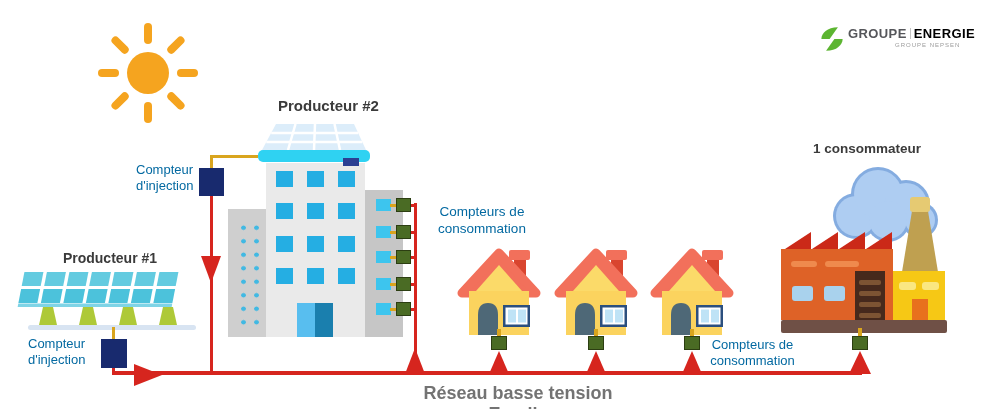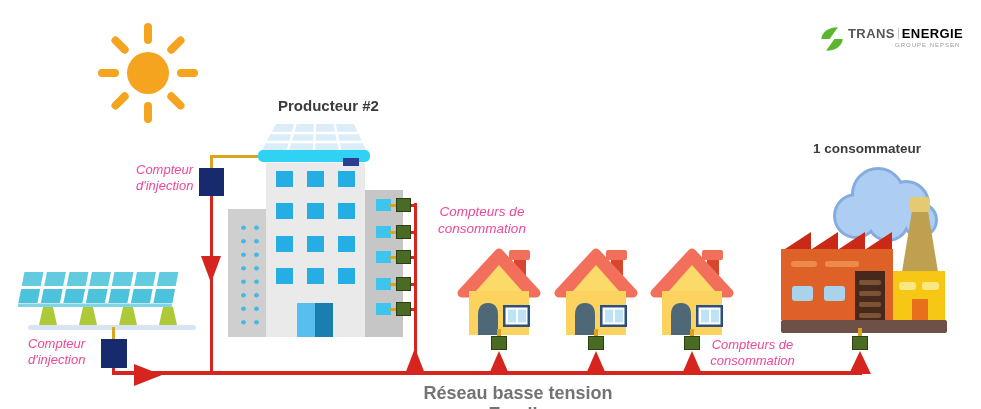--- a/index.html
+++ b/index.html
@@ -1,20 +1,20 @@
 <!DOCTYPE html>
 <html><head>
 <meta charset="utf-8">
 <style>
   html,body{margin:0;padding:0;background:#fff;}
   .stage{position:relative;width:981px;height:409px;background:#ffffff;overflow:hidden;
          font-family:"Liberation Sans","DejaVu Sans",sans-serif;}
   .abs{position:absolute;}
   .lbl-bold{position:absolute;font-weight:bold;color:#3b3b3b;font-size:14px;white-space:nowrap;}
-  .lbl-italic{position:absolute;font-style:italic;color:#ec4899;font-size:13.5px;line-height:1.25;}
+  .lbl-italic{position:absolute;color:#0369a1;font-size:13.5px;line-height:1.25;}
   .lbl-gold{position:absolute;font-weight:bold;color:#d29c12;font-size:13.5px;line-height:1.2;text-align:center;}
   .navy-meter{position:absolute;background:#182a6e;}
   .green-meter{position:absolute;width:16px;height:14px;background:#4a6b24;border:1px solid #2c3e12;box-sizing:border-box;}
   .green-meter.sm{width:15px;height:14px;}
   .redline{position:absolute;background:#d6251e;}
   .yellowline{position:absolute;background:#d9a51e;}
   .arrow-down{position:absolute;width:0;height:0;border-left:10.5px solid transparent;border-right:10.5px solid transparent;border-top:27px solid #d6251e;}
   .arrow-up{position:absolute;width:0;height:0;border-left:10px solid transparent;border-right:10px solid transparent;border-bottom:23px solid #d6251e;}
   .arrow-up.big{border-left-width:10.5px;border-right-width:10.5px;border-bottom-width:26px;}
   .arrow-right{position:absolute;width:0;height:0;border-top:11px solid transparent;border-bottom:11px solid transparent;border-left:28px solid #d6251e;}
@@ -75,21 +75,21 @@
     </g>
   </svg>
 
   <div class="logo">
     <svg width="24" height="26" viewBox="0 0 20 22" style="margin-right:4px">
       <path d="M15,1 C6,1 1,6 1,11 L8,11 Z" fill="#5cb531"></path>
       <path d="M5,21 C14,21 19,16 19,11 L12,11 Z" fill="#5cb531"></path>
     </svg>
     <div>
       <div class="ttl">
-        <span class="dark">TRANS</span>
+        <span class="dark">GROUPE</span>
         <span class="div"></span>
         <span class="green">ENERGIE</span>
       </div>
       <div class="sub">GROUPE NEPSEN</div>
     </div>
   </div>
 
   <div class="lbl-bold" style="left:278px;top:97px;font-size:15px">Producteur #2</div>
 
   <svg class="abs" style="left:250px;top:112px" width="126" height="52" viewBox="0 0 126 52">
@@ -158,20 +158,21 @@
     <div>d'injection</div>
   </div>
   <div class="redline" style="left:210px;top:196px;width:3px;height:178px"></div>
   <div class="arrow-down" style="left:201px;top:256px"></div>
 
   <div class="lbl-italic" style="left:428px;top:204px;width:108px;text-align:center">
     <div>Compteurs de</div>
     <div>consommation</div>
   </div>
 
+  <div class="lbl-bold" style="left:55px;top:250px;width:110px;text-align:center">Producteur #1</div>
   <svg class="abs" style="left:14px;top:269px" width="182" height="66" viewBox="0 0 182 66">
     <g transform="translate(9,0) skewX(-11)">
       <g fill="#63cbe0">
         <rect x="2" y="3" width="19" height="14"></rect>
           <rect x="24.5" y="3" width="19" height="14"></rect>
         <rect x="47" y="3" width="19" height="14"></rect>
           <rect x="69.5" y="3" width="19" height="14"></rect>
         <rect x="92" y="3" width="19" height="14"></rect>
           <rect x="114.5" y="3" width="19" height="14"></rect>
         <rect x="137" y="3" width="19" height="14"></rect>

